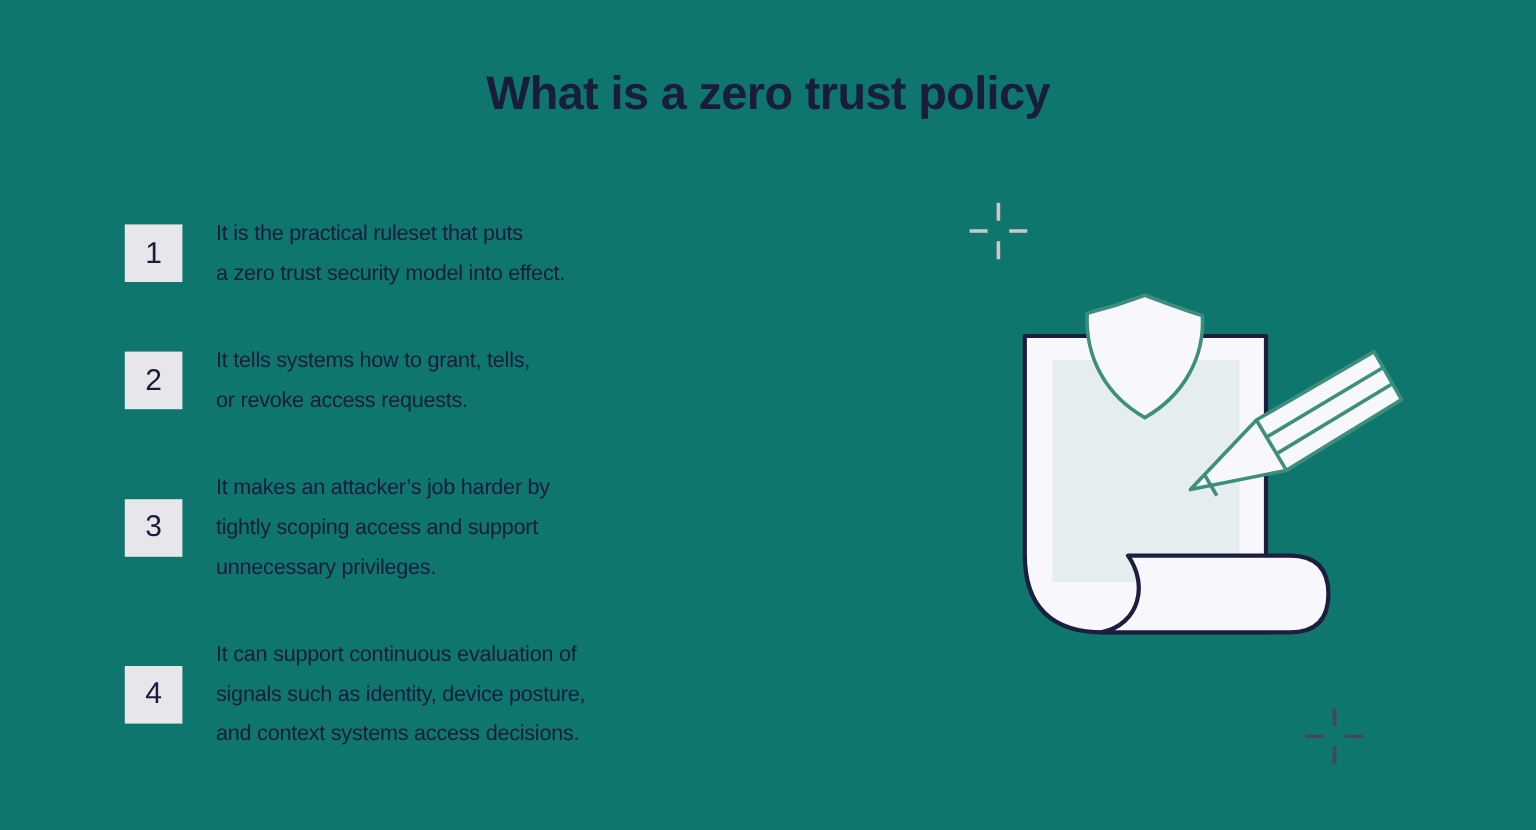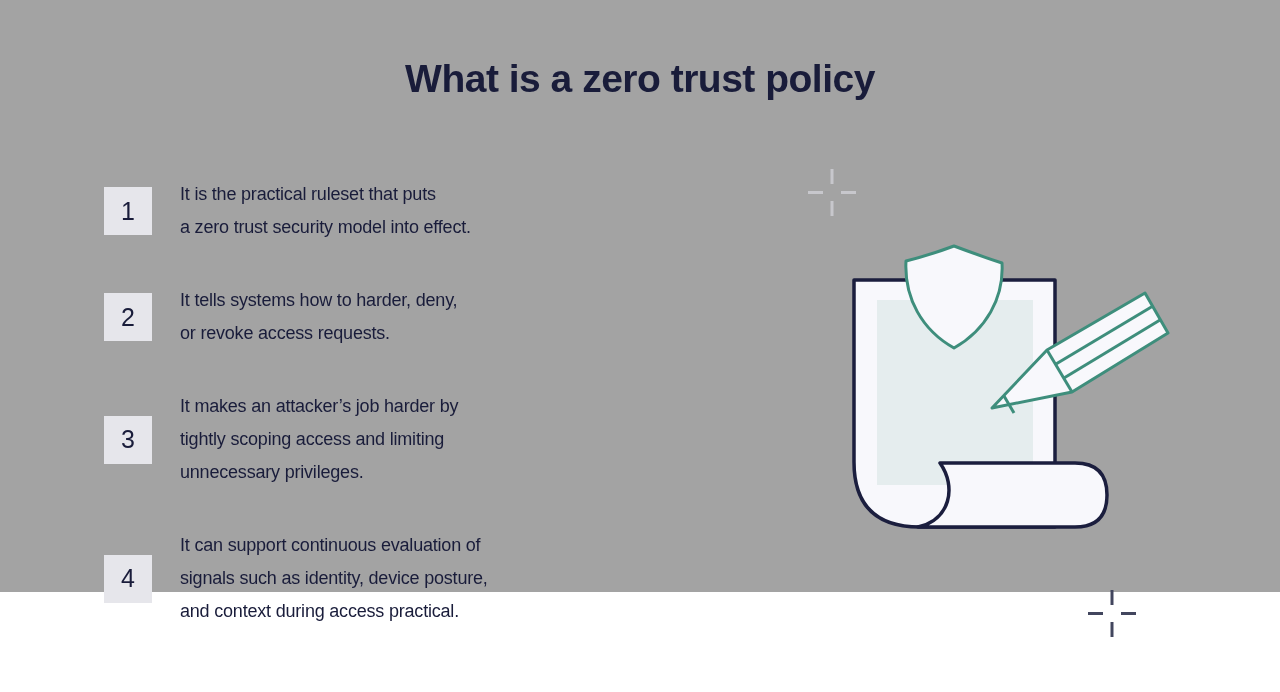--- a/index.html
+++ b/index.html
@@ -4,22 +4,22 @@
 <style>
   * { margin: 0; padding: 0; box-sizing: border-box; }
   html, body { width: 1280px; height: 692px; }
   body {
     font-family: "Liberation Sans", sans-serif;
     overflow: hidden;
   }
   .canvas {
     position: relative;
     width: 1280px;
-    height: 592px;
-    background: #a3a3a3;
+    height: 692px;
+    background: #0f766e;
   }
   .title {
     position: absolute;
     top: 57px;
     left: 0;
     width: 100%;
     text-align: center;
     font-size: 39px;
     font-weight: 700;
     letter-spacing: -0.5px;
@@ -74,34 +74,34 @@
   <h1 class="title">What is a zero trust policy</h1>
 
   <div class="points-list">
     <div class="point-item">
       <div class="num-badge">1</div>
       <div class="point-text">It is the practical ruleset that puts
 a zero trust security model into effect.</div>
     </div>
     <div class="point-item">
       <div class="num-badge">2</div>
-      <div class="point-text">It tells systems how to harder, deny,
+      <div class="point-text">It tells systems how to grant, tells,
 or revoke access requests.</div>
     </div>
     <div class="point-item">
       <div class="num-badge">3</div>
       <div class="point-text">It makes an attacker’s job harder by
-tightly scoping access and limiting
+tightly scoping access and support
 unnecessary privileges.</div>
     </div>
     <div class="point-item">
       <div class="num-badge">4</div>
       <div class="point-text">It can support continuous evaluation of
 signals such as identity, device posture,
-and context during access practical.</div>
+and context systems access decisions.</div>
     </div>
   </div>
 
   <svg class="illustration" viewBox="0 0 440 500" fill="none" xmlns="http://www.w3.org/2000/svg">
 
     <g stroke-width="3" stroke-linecap="butt" stroke="#c7c7cc">
       <line x1="62" y1="29" x2="62" y2="44"></line>
       <line x1="62" y1="61" x2="62" y2="76"></line>
       <line x1="38" y1="52.5" x2="53" y2="52.5"></line>
       <line x1="71" y1="52.5" x2="86" y2="52.5"></line>

